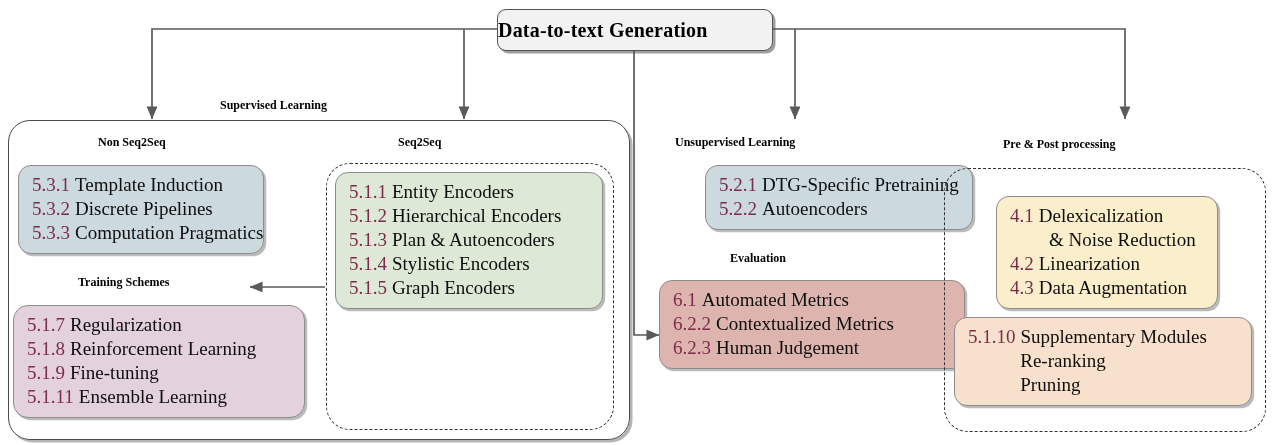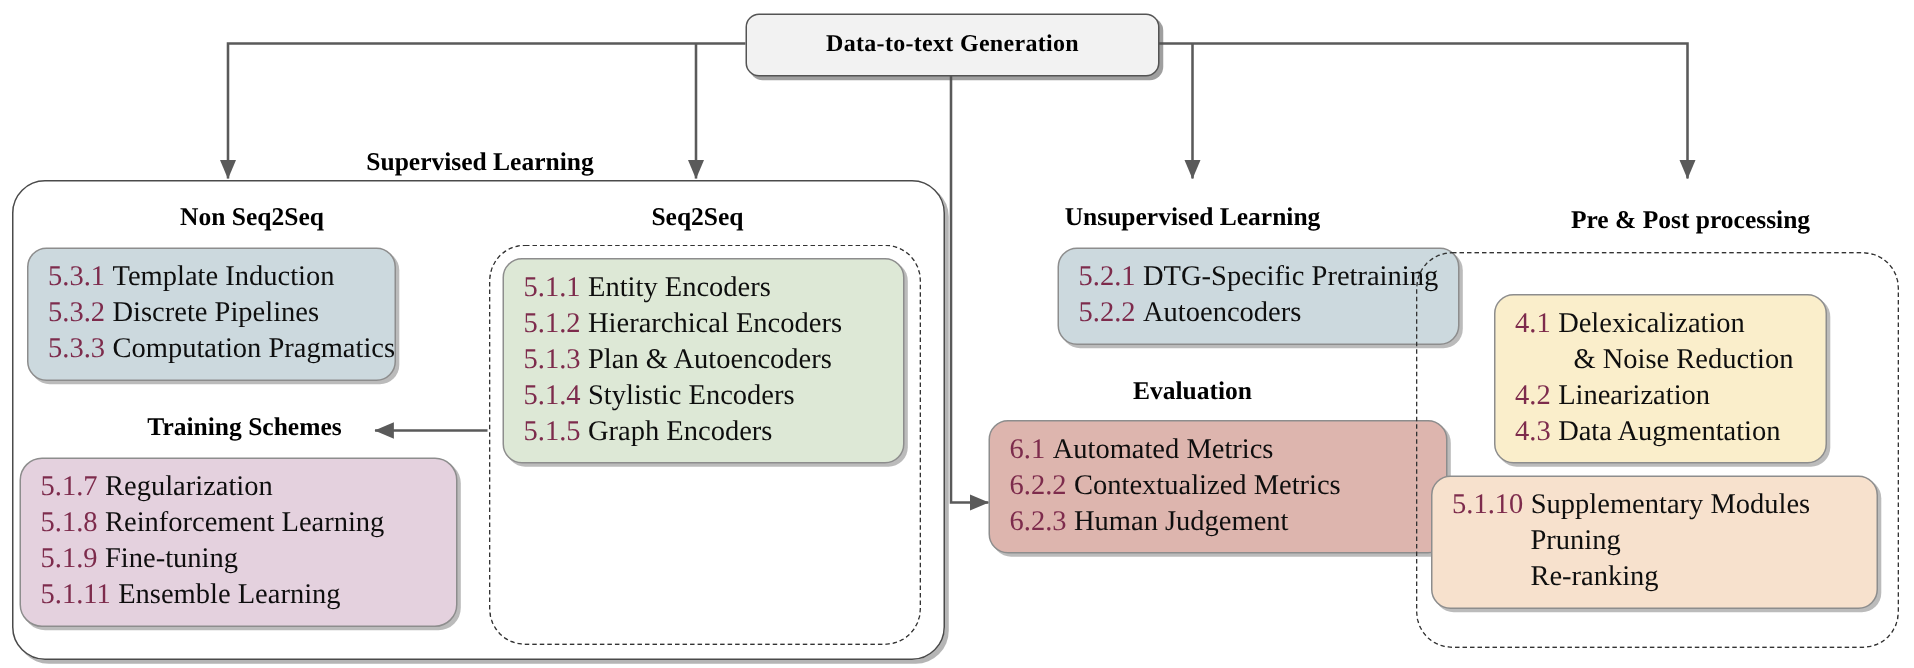--- a/index.html
+++ b/index.html
@@ -24,23 +24,23 @@
 
   
   .root-node {
     position: absolute;
     left: 497px; top: 9px;
     width: 274px; height: 40px;
     background: #f2f2f2;
     border: 1.6px solid #545454;
     border-radius: 9px;
     box-shadow: 2.5px 2.5px 0 rgba(80,80,80,0.55);
-    display: flex; align-items: center; justify-content: center;
+    display: flex; align-items: center; justify-content: flex-start;
     font-weight: bold;
-    font-size: 16px;
+    font-size: 20px;
     color: #000;
     letter-spacing: 0.2px;
   }
 
   
   .group-solid {
     position: absolute;
     border: 1.6px solid #4a4a4a;
     border-radius: 22px;
     box-shadow: 2.5px 2.5px 0 rgba(90,90,90,0.45);
@@ -50,24 +50,24 @@
     position: absolute;
     border: 1.8px dashed #333;
     border-radius: 24px;
     background: transparent;
   }
 
   
   .caption {
     position: absolute;
     font-weight: bold;
-    font-size: 17px;
+    font-size: 12px;
     color: #000;
     white-space: nowrap;
-    text-align: center;
+    text-align: left;
   }
 
   
   .card {
     position: absolute;
     border: 1.4px solid #8d8d8d;
     border-radius: 13px;
     box-shadow: 2.2px 2.2px 0 rgba(120,120,120,0.5);
     padding: 7px 13px 8px 13px;
     box-sizing: border-box;
@@ -173,17 +173,17 @@
 
   <div class="card" id="card-preprocessing" style="left: 996px; top: 196px; width: 222px; background: rgb(250, 238, 203);">
       <div class="line"><span class="num">4.1</span><span>Delexicalization</span></div>
       <div class="line indent"><span>&amp; Noise Reduction</span></div>
       <div class="line"><span class="num">4.2</span><span>Linearization</span></div>
       <div class="line"><span class="num">4.3</span><span>Data Augmentation</span></div>
     </div>
 
   <div class="card" id="card-supplementary" style="left: 954px; top: 317px; width: 298px; background: rgb(247, 225, 205);">
       <div class="line"><span class="num">5.1.10</span><span>Supplementary Modules</span></div>
+      <div class="line indent2"><span>Re-ranking</span></div>
       <div class="line indent2"><span>Pruning</span></div>
-      <div class="line indent2"><span>Re-ranking</span></div>
     </div>
 
 </div>
 
 </body></html>

